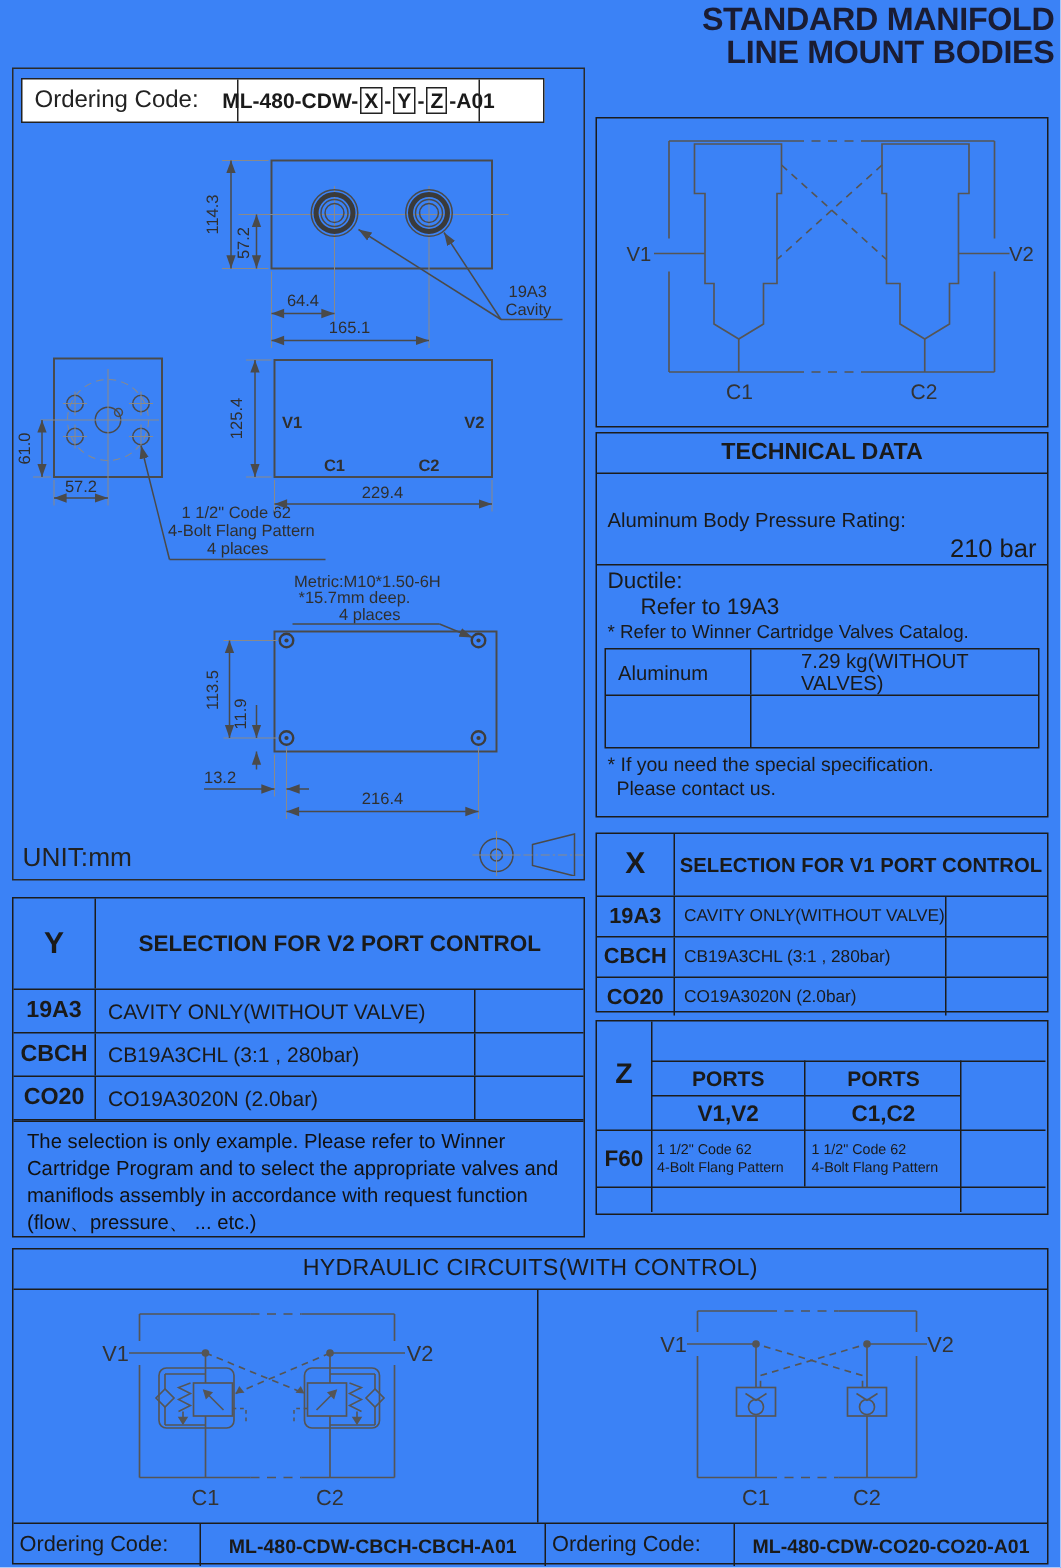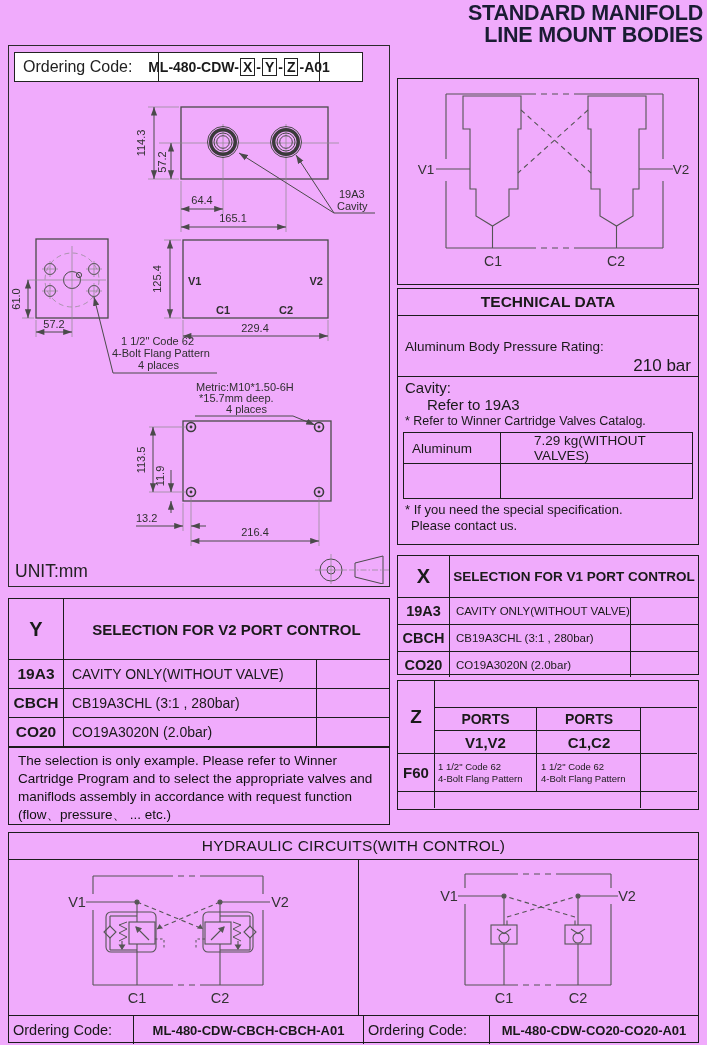--- a/index.html
+++ b/index.html
@@ -1,16 +1,16 @@
 <!DOCTYPE html>
 <html><head>
 <meta charset="utf-8">
 <style>
   html,body{margin:0;padding:0;background:#fff;}
-  .page{position:relative;width:707px;height:1045px;background:#f0abfc;overflow:hidden;
+  .page{position:relative;width:707px;height:1045px;background:#3b82f6;overflow:hidden;
         font-family:"Liberation Sans",sans-serif;color:#1a1a1a;}
   .abs{position:absolute;box-sizing:border-box;}
   .bx{border:1.5px solid #1c1c1c;}
   .title{right:4px;top:2px;text-align:right;font-weight:bold;font-size:21.5px;
          line-height:1.04;color:#1a1c33;letter-spacing:-0.2px;}
   
   .drawbox{left:8px;top:45px;width:382px;height:542px;border:1.3px solid #2b2b2b;}
   .ordbar{left:5px;top:6px;height:30px;display:flex;border:1.5px solid #222;background:#fff;z-index:3;}
   .ordbar .lbl{width:135px;display:flex;align-items:center;padding-left:8px;font-size:16px;color:#222;}
   .ordbar .code{width:160px;display:flex;align-items:center;justify-content:center;
@@ -280,21 +280,21 @@
     </svg>
   </div>
 
   <div class="abs bx tech">
     <div class="hdr">TECHNICAL DATA</div>
     <div class="trow">
       <div class="l">Aluminum Body Pressure Rating:</div>
       <div class="v">210 bar</div>
     </div>
     <div class="cavblock">
-      <div class="cav1">Cavity:</div>
+      <div class="cav1">Ductile:</div>
       <div class="cav2">Refer to 19A3</div>
       <div class="cav3">* Refer to Winner Cartridge Valves Catalog.</div>
     </div>
     <div class="wtable">
       <div class="r1">
         <div class="wc1">Aluminum</div>
         <div class="wc2">7.29  kg(WITHOUT VALVES)</div>
       </div>
       <div class="r2">
         <div class="wc1"></div>

